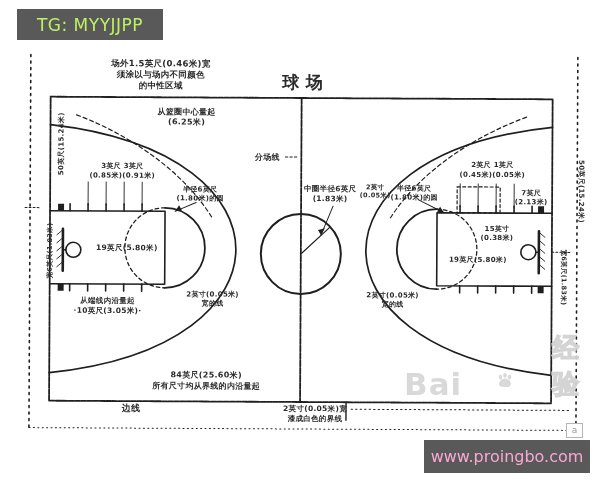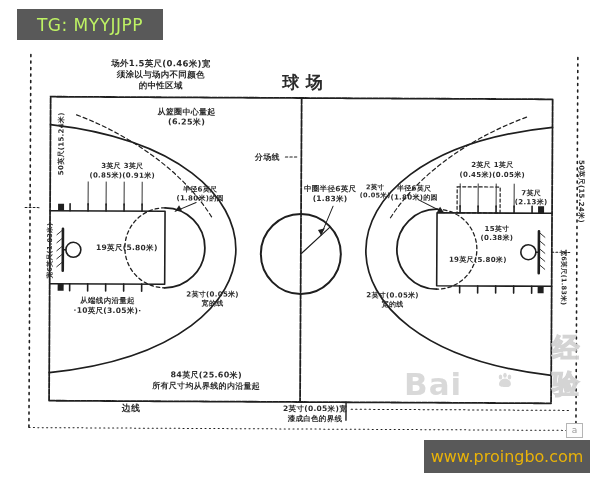--- a/index.html
+++ b/index.html
@@ -7,21 +7,21 @@
     width:600px;height:480px;background:#ffffff;position:relative;overflow:hidden;
     font-family:"DejaVu Sans","Liberation Sans",sans-serif;
   }
   .tg-badge{
     position:absolute;left:17px;top:9px;width:146px;height:31px;
     background:var(--badge-bg,#595959);color:#bef264;font-size:17px;
     display:flex;align-items:center;justify-content:center;letter-spacing:.5px;text-align:right;
   }
   .website-badge{
     position:absolute;left:424px;top:440px;width:166px;height:33px;
-    background:var(--badge-bg,#595959);color:#eab308;font-size:16px;
+    background:var(--badge-bg,#595959);color:#f9a8d4;font-size:16px;
     display:flex;align-items:center;justify-content:center;
   }
   .corner-icon{
     position:absolute;left:566px;top:423px;width:15px;height:13px;
     border:1px solid #b5b5b5;color:#9a9a9a;font-size:9px;line-height:12px;
     text-align:center;background:#fdfdfd;
   }
   svg.diagram{position:absolute;left:0;top:0;transform:rotate(.3deg);}
   svg.diagram text{fill:#2b2b2b;font-weight:700;letter-spacing:.3px;}
   .baidu-watermark{

